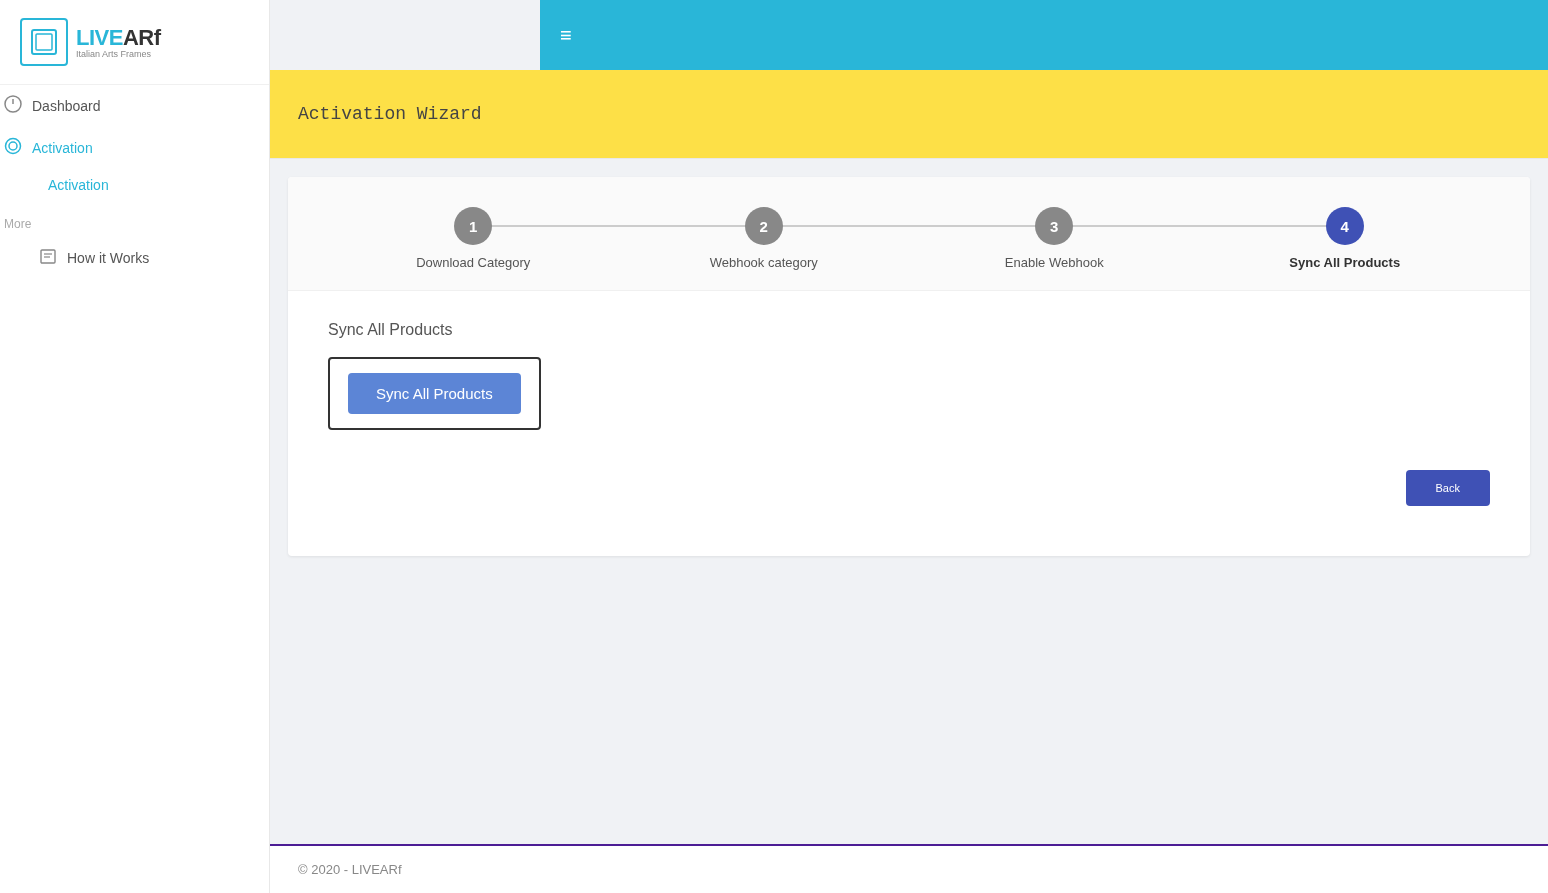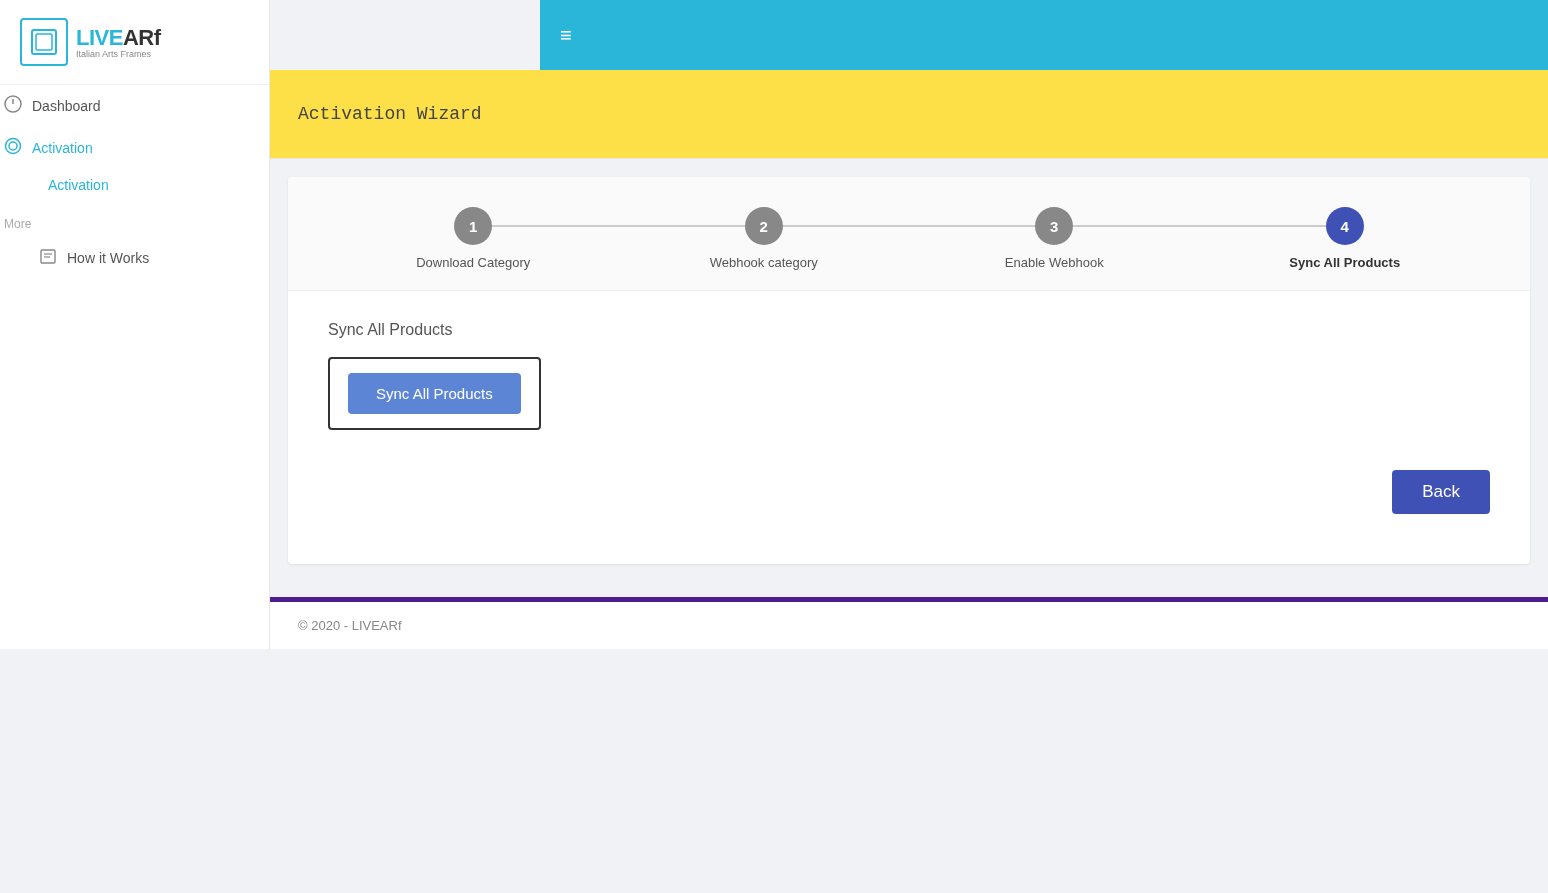--- a/index.html
+++ b/index.html
@@ -1,19 +1,19 @@
 <!DOCTYPE html>
 <html><head>
   <meta charset="utf-8">
   <style>
     * { box-sizing: border-box; margin: 0; padding: 0; }
     body { font-family: 'Segoe UI', Arial, sans-serif; background: #f0f2f5; display: flex; flex-direction: column; min-height: 893px; }
 
     
-    .app-wrapper { display: flex; flex-direction: column; height: 649px; }
+    .app-wrapper { display: flex; flex-direction: column; height: 893px; }
     .top-bar { background: #29b6d8; height: 70px; display: flex; align-items: center; padding: 0 20px; flex-shrink: 0; margin-left: 270px; }
 
     
     .sidebar { width: 270px; background: #fff; border-right: 1px solid #e8e8e8; display: flex; flex-direction: column; flex-shrink: 0; }
     .sidebar-logo { padding: 18px 20px; border-bottom: 1px solid #f0f0f0; }
     .sidebar-logo-inner { display: flex; align-items: center; gap: 8px; }
     .logo-icon { width: 48px; height: 48px; border: 2.5px solid #29b6d8; border-radius: 4px; display: flex; align-items: center; justify-content: center; }
     .logo-text { font-size: 22px; font-weight: 700; color: #333; letter-spacing: -0.5px; }
     .logo-text span { color: #29b6d8; }
     .logo-sub { font-size: 9px; color: #888; margin-top: -2px; }
@@ -46,24 +46,24 @@
     .step-label.active { font-weight: 700; color: #333; }
 
     
     .wizard-body { padding: 30px 40px; }
     .sync-section-title { font-size: 16px; color: #555; margin-bottom: 18px; }
     .sync-box { border: 2px solid #333; border-radius: 4px; display: inline-block; padding: 14px 18px; }
     .sync-all-btn { background: #5c85d6; color: #fff; border: none; border-radius: 4px; padding: 12px 28px; font-size: 15px; cursor: pointer; }
 
     
     .wizard-footer { display: flex; justify-content: flex-end; padding: 10px 40px 20px; }
-    .back-btn { background: #3f51b5; color: #fff; border: none; border-radius: 4px; padding: 12px 30px; font-size: 17px; cursor: pointer; }
+    .back-btn { background: #3f51b5; color: #fff; border: none; border-radius: 4px; padding: 12px 30px; font-size: 11px; cursor: pointer; }
 
     
-    .page-footer { background: #fff; border-top: 5px solid #4c1d95; padding: 16px 28px; font-size: 13px; color: #888; margin-top: auto; }
+    .page-footer { background: #fff; border-top: 2px solid #4c1d95; padding: 16px 28px; font-size: 13px; color: #888; margin-top: auto; }
   </style>
 </head>
 <body>
 
 <div class="app-wrapper">
 
   <div style="display:flex; flex-direction:row; height:100%;">
 
     <div class="sidebar">
       <div class="sidebar-logo">

